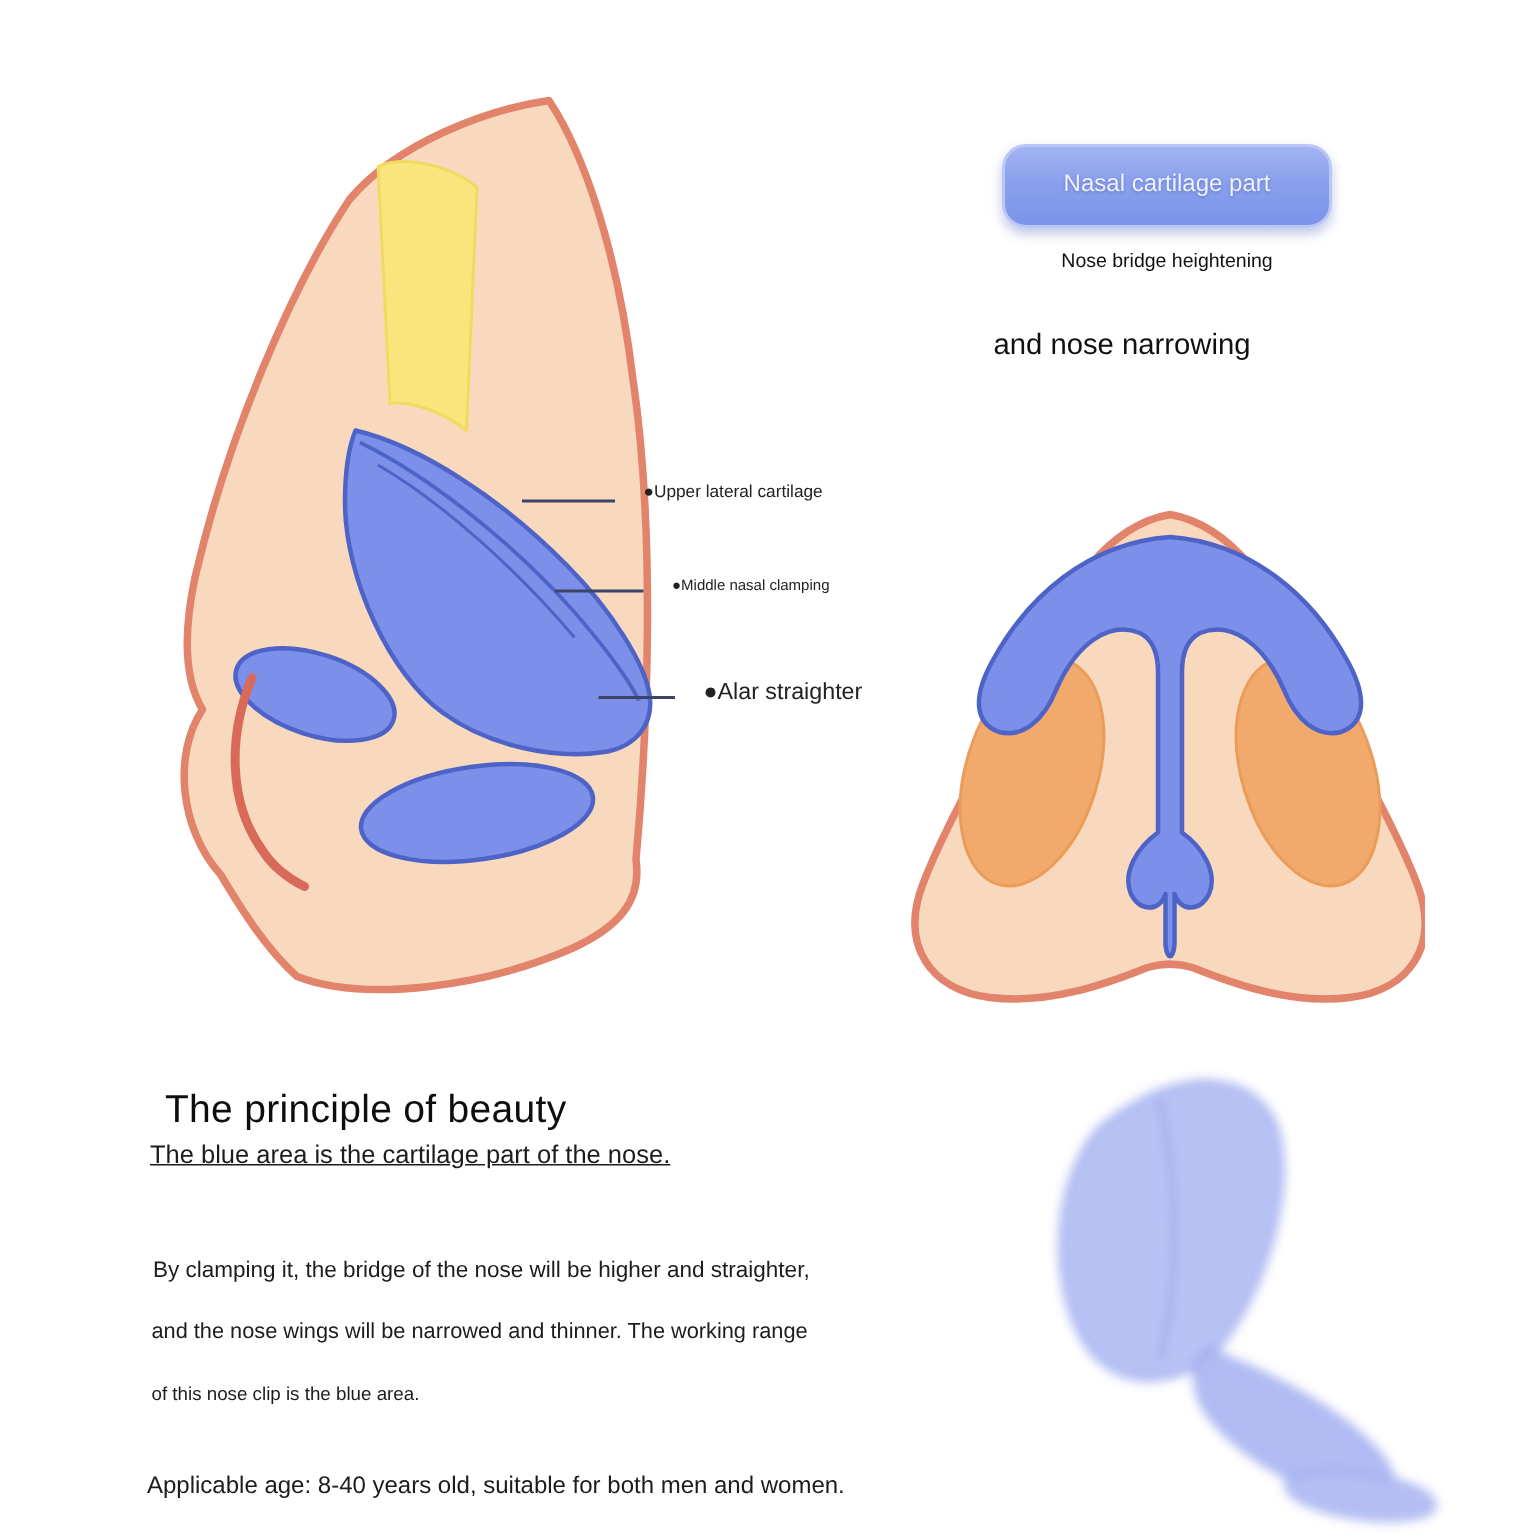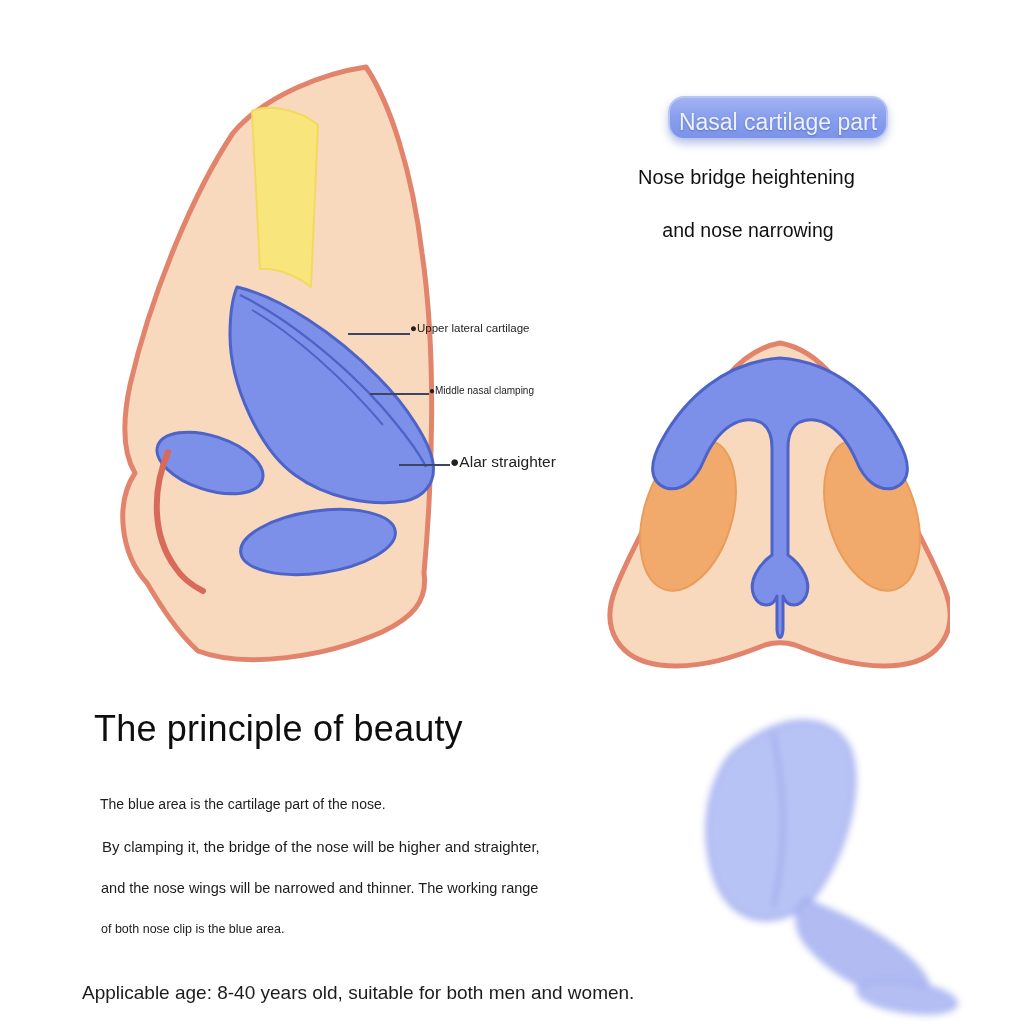--- a/index.html
+++ b/index.html
@@ -4,52 +4,52 @@
 <style>
   html,body{margin:0;padding:0;background:#ffffff;}
   .canvas{
     position:relative;width:1024px;height:1024px;background:#ffffff;overflow:hidden;
     font-family:"Liberation Sans", sans-serif;color:#1b1b1b;
   }
   svg{display:block;}
 
   
   .leader{position:absolute;height:2px;background:#3c4566;}
-  .lbl{position:absolute;white-space:nowrap;color:#222;}
+  .lbl{position:absolute;white-space:nowrap;color:#222;margin-left:19px;}
   .lbl-upper{left:410px;top:322px;font-size:11.5px;}
   .lbl-middle{left:429px;top:385px;font-size:10px;}
   .lbl-alar{left:450px;top:453px;font-size:15.5px;}
   .leader-upper{left:348px;top:333px;width:62px;}
   .leader-middle{left:370px;top:393px;width:59px;}
   .leader-alar{left:399px;top:464px;width:51px;}
 
   
   .badge{
-    position:absolute;left:668px;top:96px;width:220px;height:44px;
+    position:absolute;left:668px;top:96px;width:220px;height:56px;
     border-radius:16px;
     background:linear-gradient(180deg,#a3b3f1 0%,#8aa0ee 45%,#7b93e9 100%);
     border:2px solid #b9c6f6;box-sizing:border-box;
     box-shadow:0 4px 8px rgba(110,130,200,.45);
-    color:#eef2ff;font-size:23px;text-align:center;line-height:49px;
+    color:#eef2ff;font-size:16px;text-align:center;line-height:49px;
     text-shadow:0 1px 2px rgba(70,90,170,.6);
   }
-  .sub1{position:absolute;left:638px;top:166px;width:280px;
-    font-size:20px;color:#101010;}
+  .sub1{position:absolute;left:638px;top:166px;width:280px;text-align:center;
+    font-size:13px;color:#101010;}
   .sub2{position:absolute;left:608px;top:219px;width:280px;text-align:center;
     font-size:19.5px;color:#101010;}
 
   
-  .title{position:absolute;left:94px;top:708px;font-size:36px;font-weight:500;
-    color:#0e0e0e;margin:0;letter-spacing:.2px;text-align:center;}
+  .title{position:absolute;left:94px;top:708px;font-size:26px;font-weight:500;
+    color:#0e0e0e;margin:16px;letter-spacing:.2px;text-align:center;}
   .pline{position:absolute;white-space:nowrap;color:#1c1c1c;}
-  .p0{left:100px;top:796px;font-size:14px;}
+  .p0{left:100px;top:760px;font-size:17px;text-decoration:underline;}
   .p1{left:102px;top:838px;font-size:15px;}
   .p2{left:101px;top:880px;font-size:14.5px;}
   .p3{left:101px;top:922px;font-size:12.5px;}
-  .p4{left:82px;top:982px;font-size:19px;}
+  .p4{left:98px;top:982px;font-size:16px;}
 
   
   .side-nose{position:absolute;left:90px;top:55px;}
   .bottom-nose{position:absolute;left:590px;top:330px;}
   .render{position:absolute;left:645px;top:705px;filter:blur(3.5px);opacity:.95;}
 </style>
 </head>
 <body>
 
 <div class="canvas">
@@ -127,21 +127,21 @@
          C 230 84 252 98 266 130
          C 274 150 288 162 304 158
          C 320 152 322 135 308 110
          C 285 68 245 32 190 28 Z" fill="#7d90e9" stroke="#4d63c8" stroke-width="3" stroke-linejoin="round"></path>
   </svg>
 
   <h1 class="title">The principle of beauty</h1>
   <div class="pline p0">The blue area is the cartilage part of the nose.</div>
   <div class="pline p2">and the nose wings will be narrowed and thinner. The working range</div>
   <div class="pline p1">By clamping it, the bridge of the nose will be higher and straighter,</div>
-  <div class="pline p3">of both nose clip is the blue area.</div>
+  <div class="pline p3">of this nose clip is the blue area.</div>
   <div class="pline p4">Applicable age: 8-40 years old, suitable for both men and women.</div>
 
   <svg class="render" width="330" height="315" viewBox="0 0 330 315">
     <path d="M 105 35
          C 145 8 190 10 205 45
          C 218 85 200 150 170 190
          C 150 215 115 222 92 205
          C 65 185 55 130 68 85
          C 78 55 88 45 105 35 Z" fill="#b5c0f5" stroke="#93a0ea" stroke-width="3"></path>
     <path d="M 160 195

